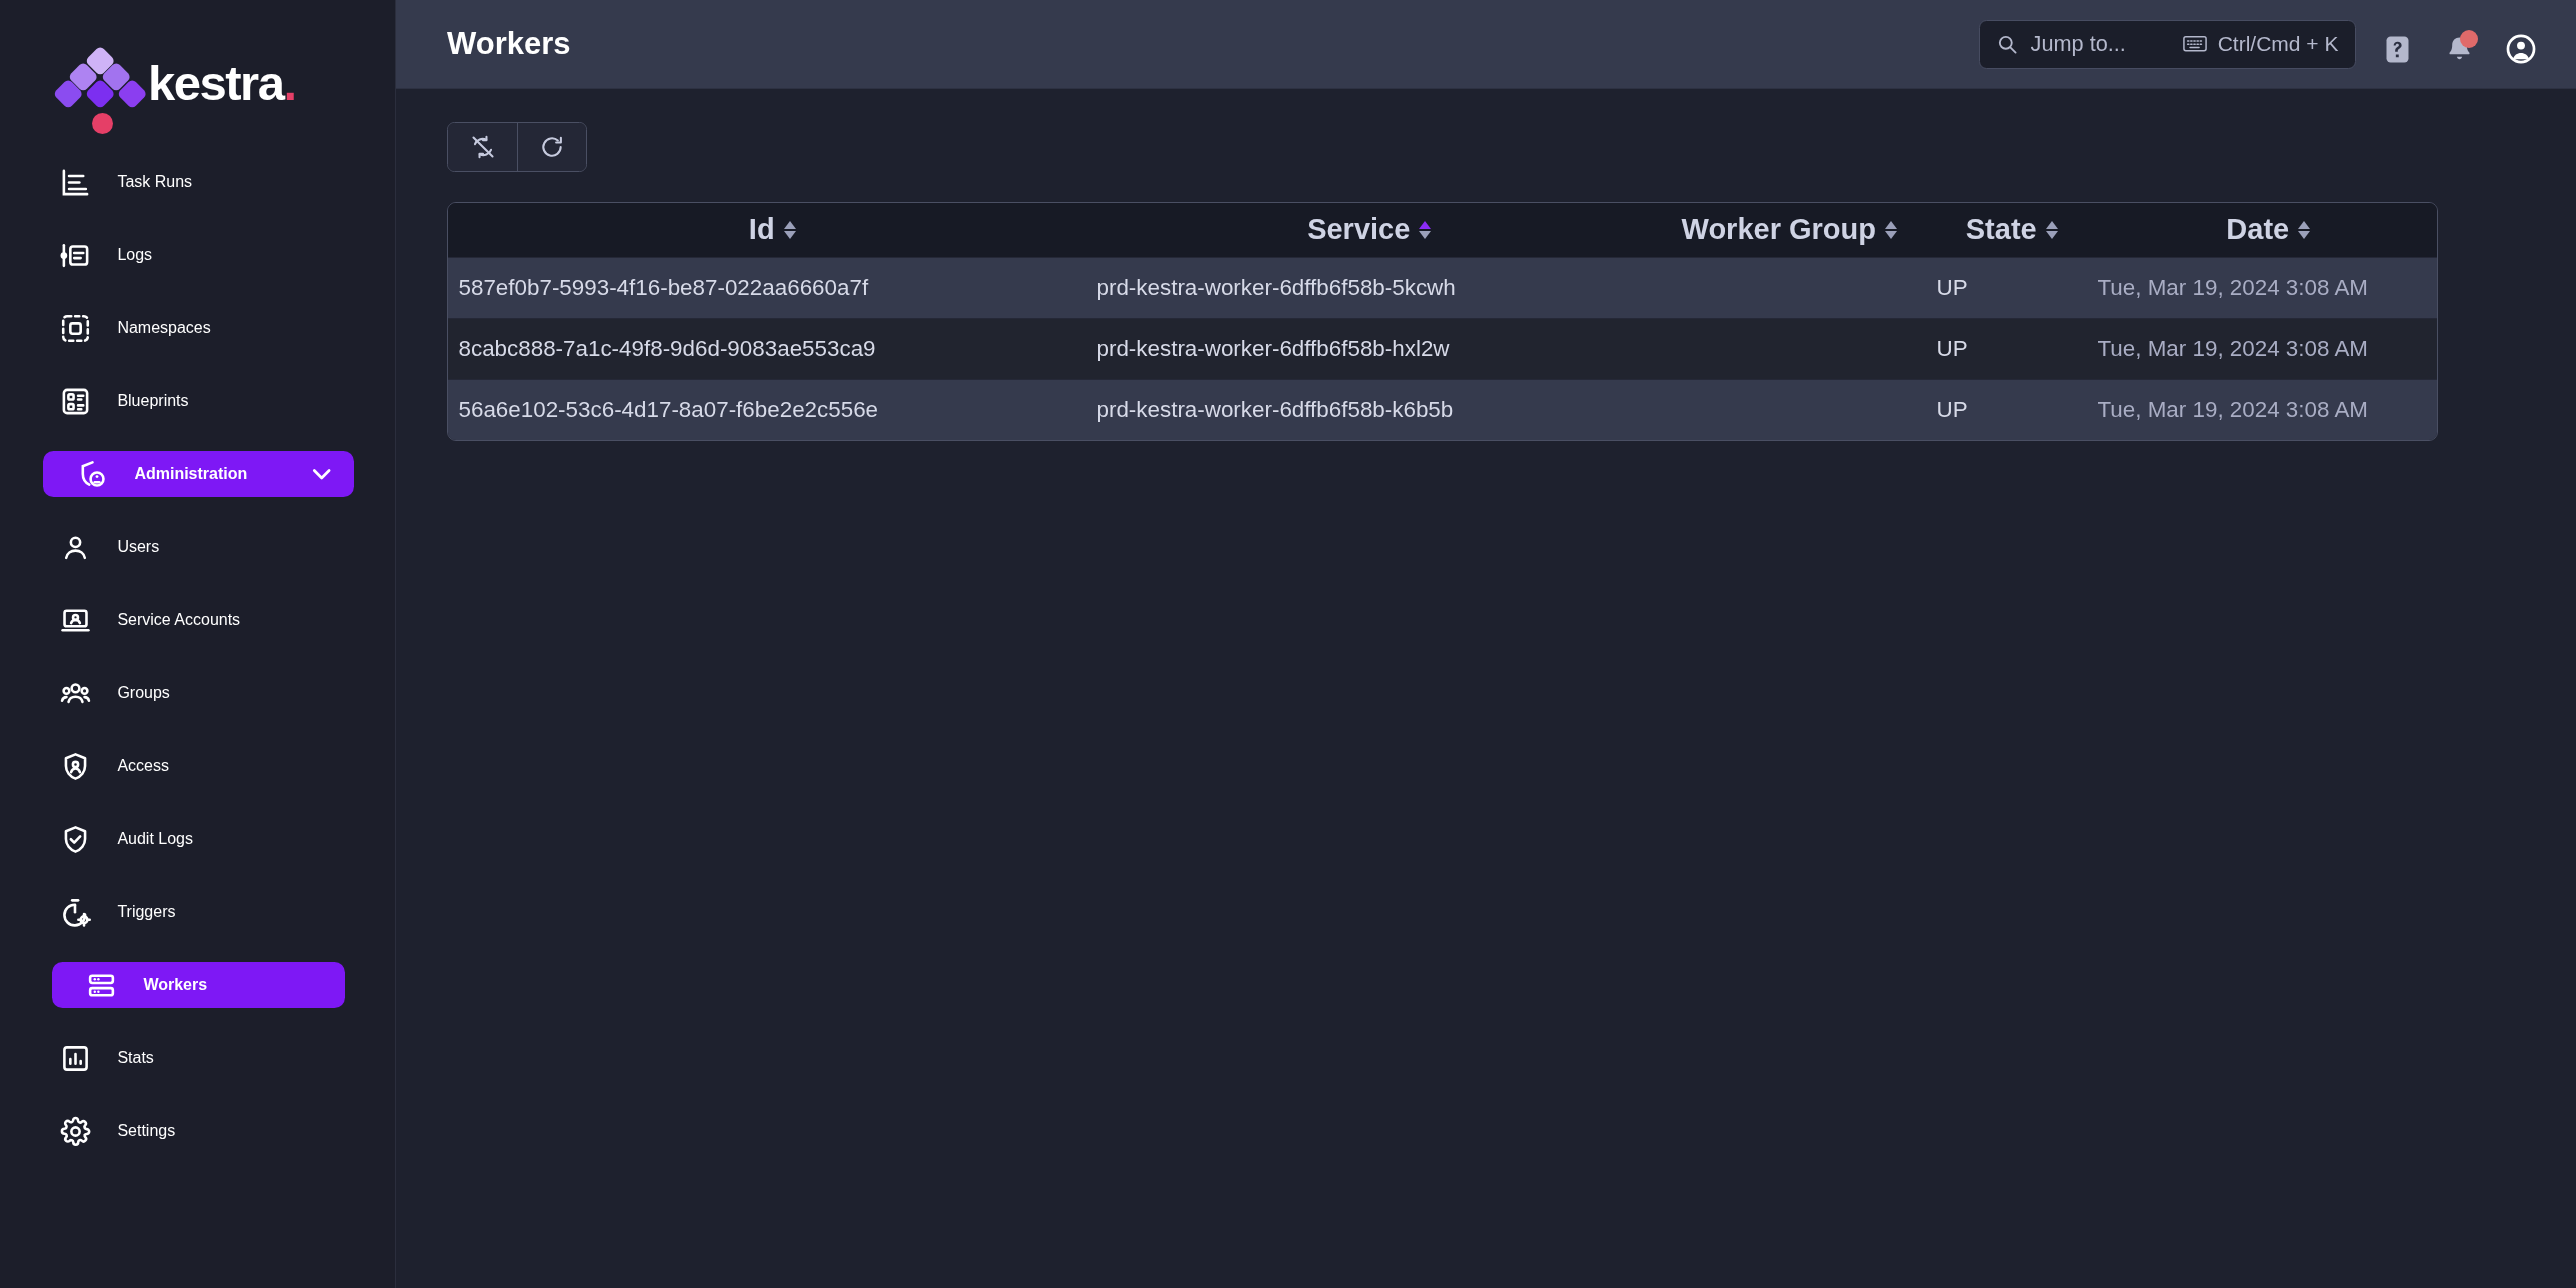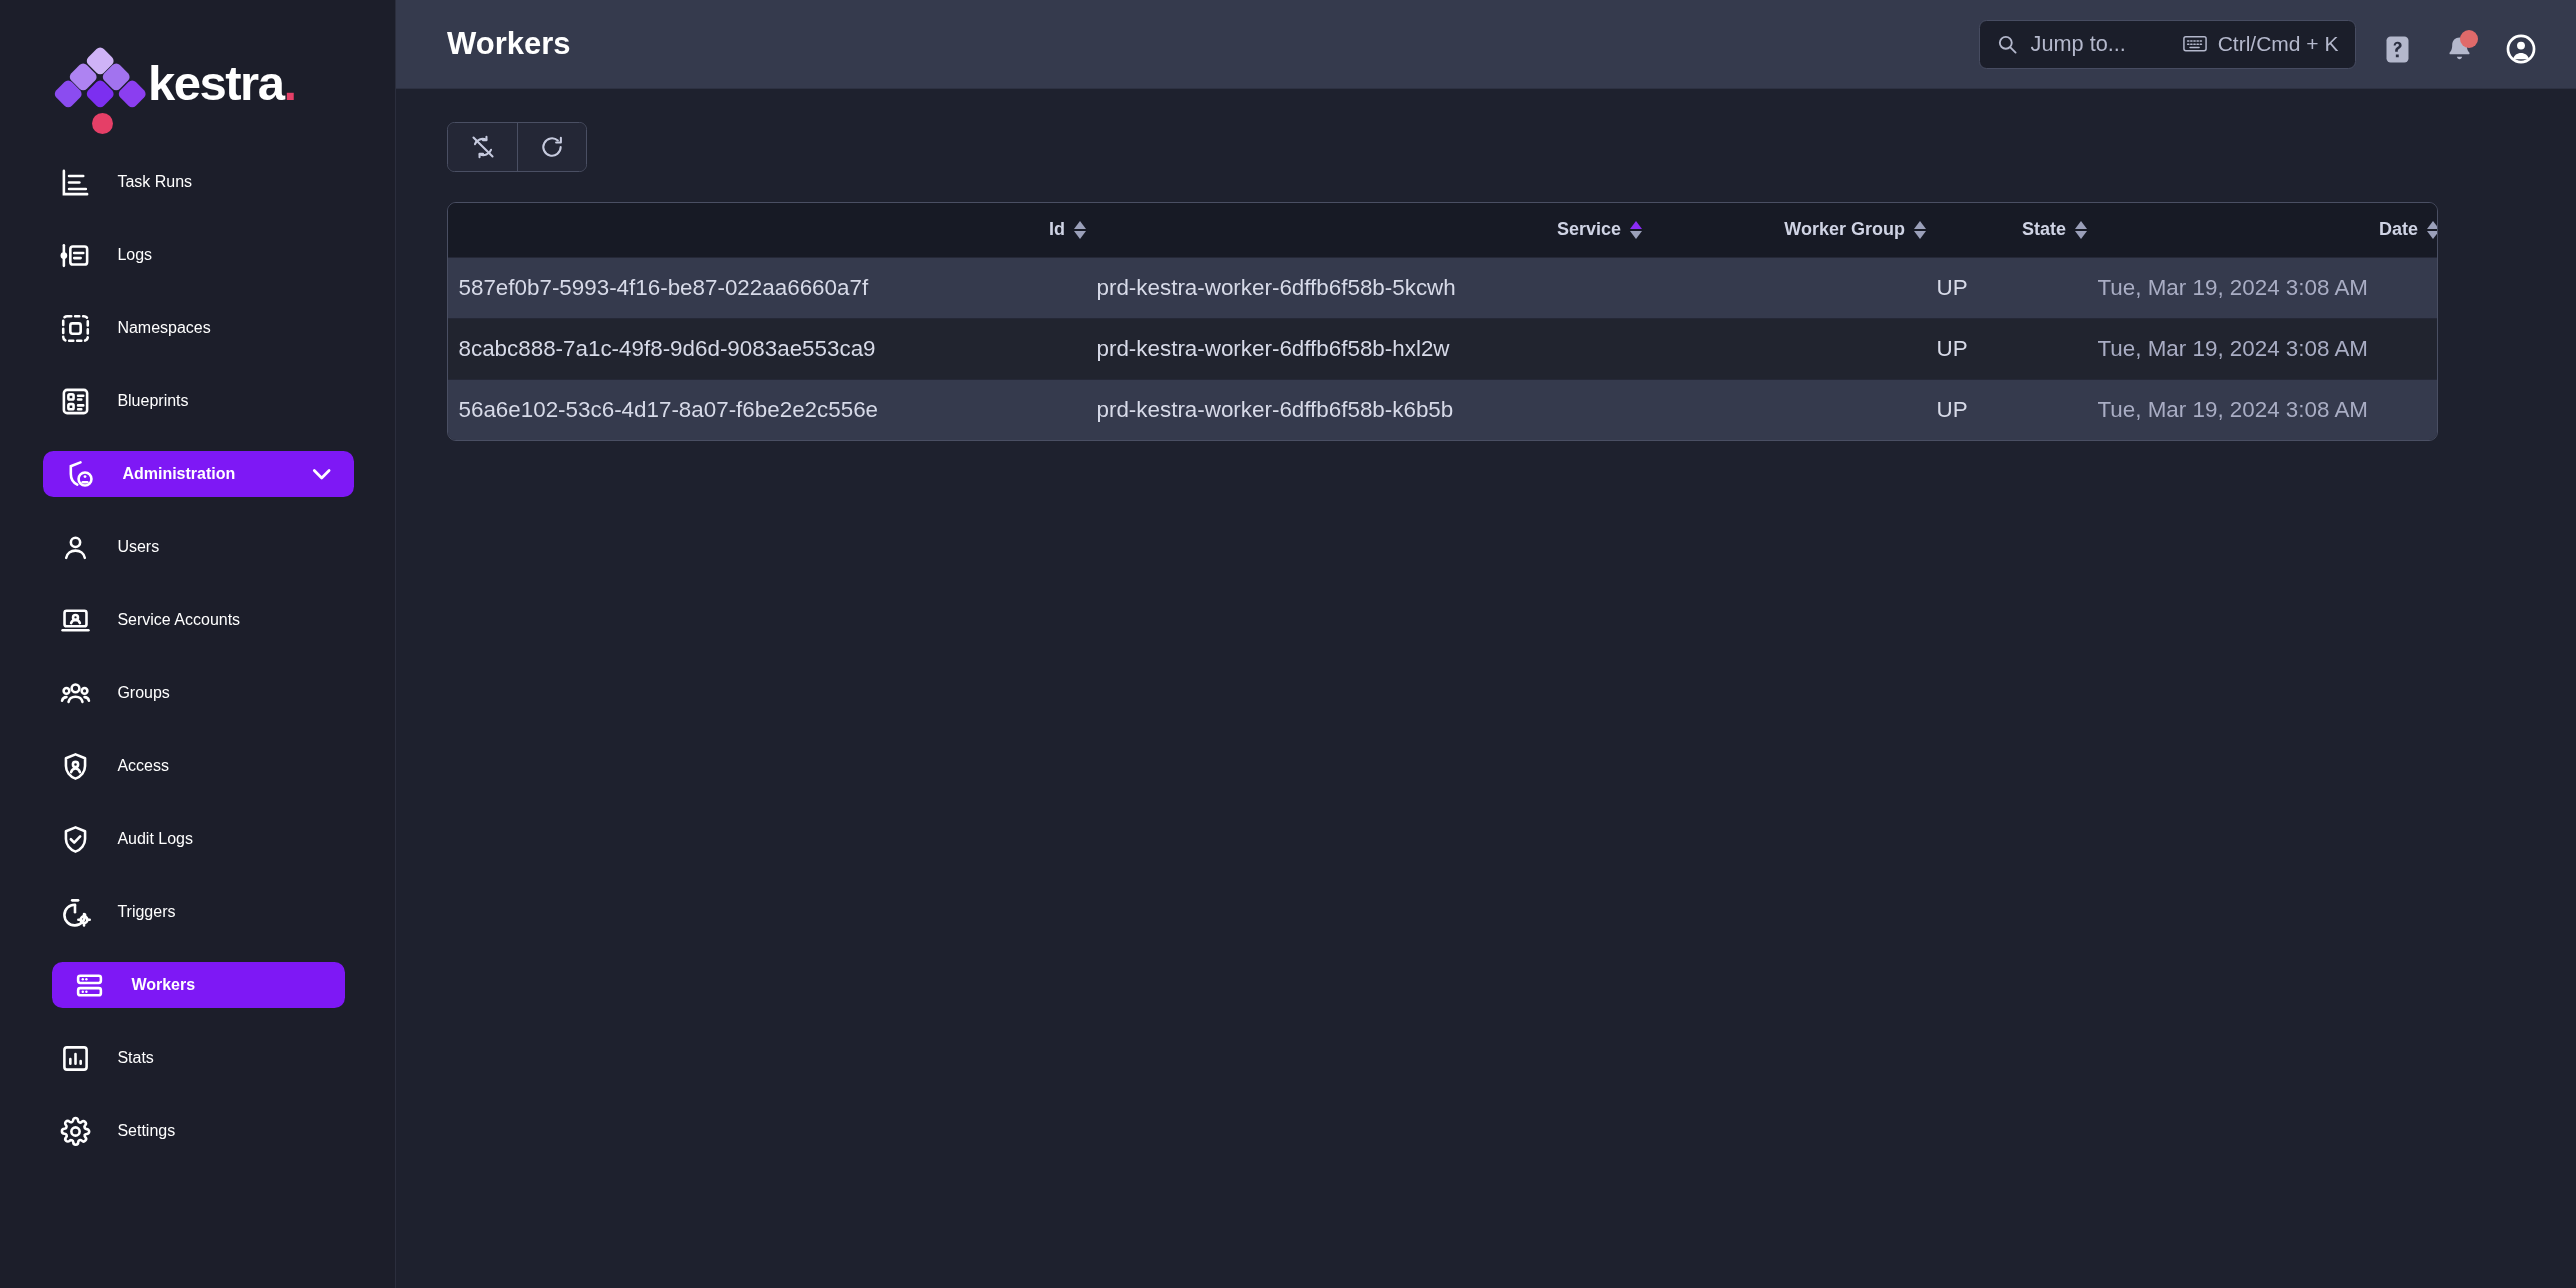--- a/index.html
+++ b/index.html
@@ -62,21 +62,21 @@
     width: 34px; height: 34px; flex: 0 0 34px;
     display: flex; align-items: center; justify-content: center;
     margin-right: 25.4px;
   }
   .nav-item .ico svg { width: 31px; height: 31px; display: block; }
   .nav-item.pill {
     background: #7e18f5;
     border-radius: 10.5px;
     font-weight: 700;
     margin-left: 43px; margin-right: 43px;
-    padding-left: 20px;
+    padding-left: 32px;
     width: 311px;
   }
   .nav-item.pill.sub {
     margin-left: 52px; margin-right: 50px;
     width: 293px;
   }
   .nav-item .chev {
     margin-left: auto; margin-right: 19.4px;
     display: flex; align-items: center;
   }
@@ -140,22 +140,22 @@
   .table-card {
     border: 0.7px solid #4a4f63;
     border-radius: 9px;
     overflow: hidden;
     width: 1991px;
   }
   table { width: 100%; border-collapse: collapse; table-layout: fixed; }
   thead th {
     background: #171a25;
     height: 54px;
-    text-align: right;
-    font-size: 18px;
+    text-align: center;
+    font-size: 29px;
     font-weight: 700;
     color: #cfd3e4;
     padding: 0 0 0 10.5px;
     white-space: nowrap;
     cursor: pointer;
   }
   thead th .hcell { display: inline-flex; align-items: center; gap: 9px; }
   .sorter { display: inline-flex; flex-direction: column; gap: 2.2px; line-height: 0; }
   .sorter i {
     display: block; width: 0; height: 0;

